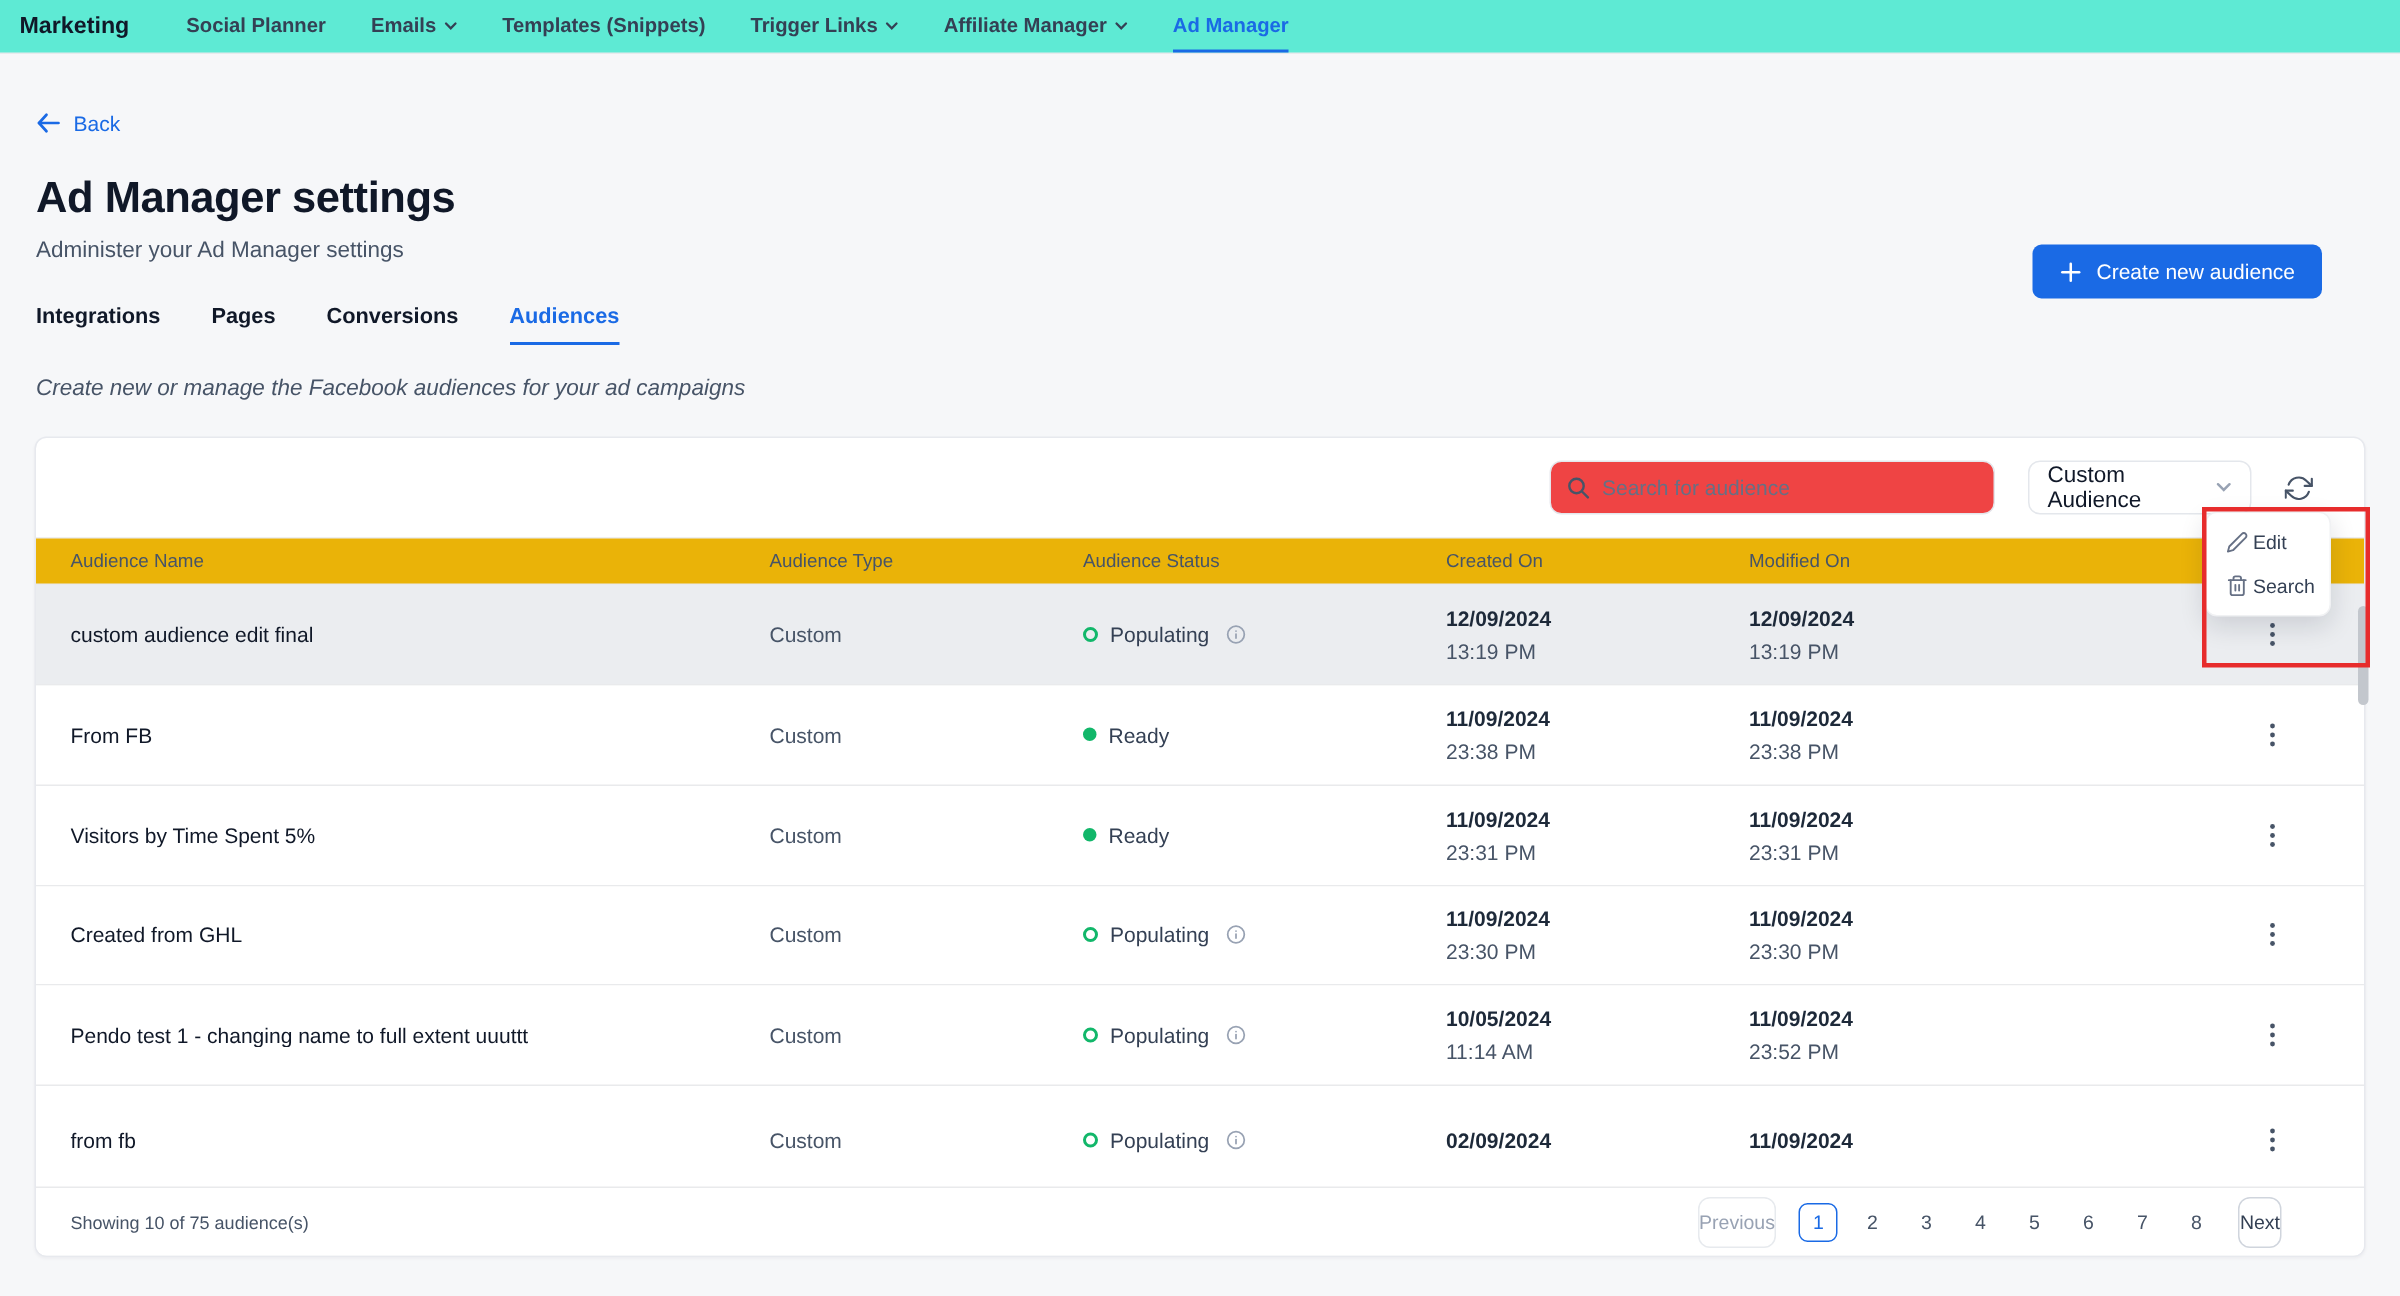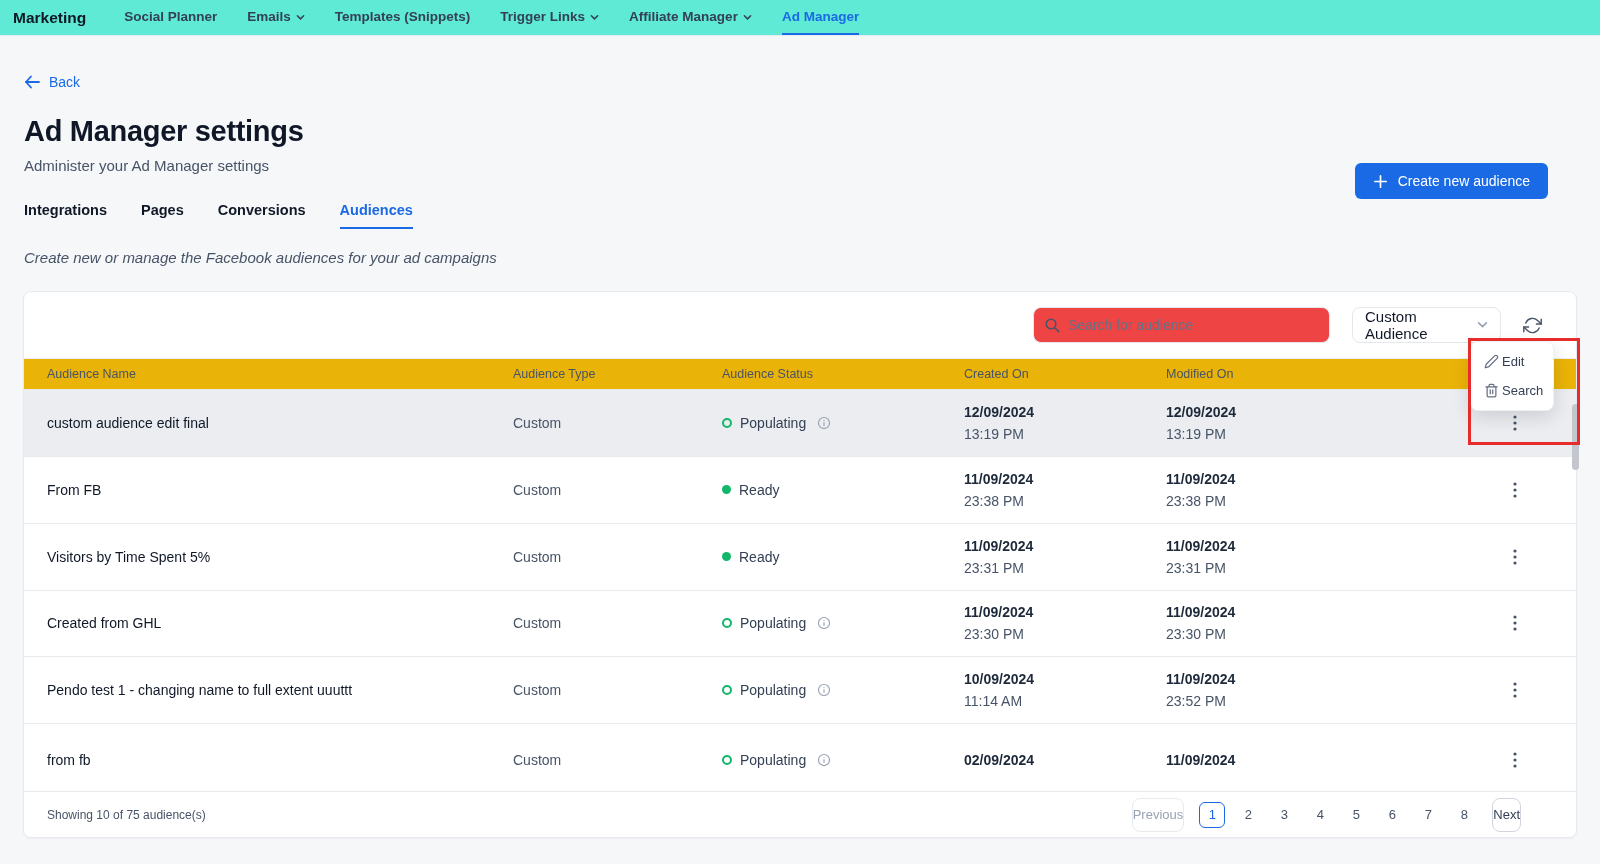--- a/index.html
+++ b/index.html
@@ -296,21 +296,21 @@
       <span>Populating</span>
       <span class="info-ico">
           <svg width="14" height="14" viewBox="0 0 24 24" fill="none" stroke="currentColor" stroke-width="2" stroke-linecap="round">
             <circle cx="12" cy="12" r="9.5"></circle>
             <path d="M12 16 V11.5"></path>
             <path d="M12 8 L12.01 8"></path>
           </svg>
         </span>
     </div>
     <div class="cell-date">
-      <div class="d">10/09/2024</div>
+      <div class="d">10/05/2024</div>
       <div class="t">11:14 AM</div>
     </div>
     <div class="cell-date">
       <div class="d">11/09/2024</div>
       <div class="t">23:52 PM</div>
     </div>
     <div class="cell-actions">
       <span class="kebab">
           <svg width="4" height="16" viewBox="0 0 4 16" fill="currentColor">
             <circle cx="2" cy="2" r="1.6"></circle>

